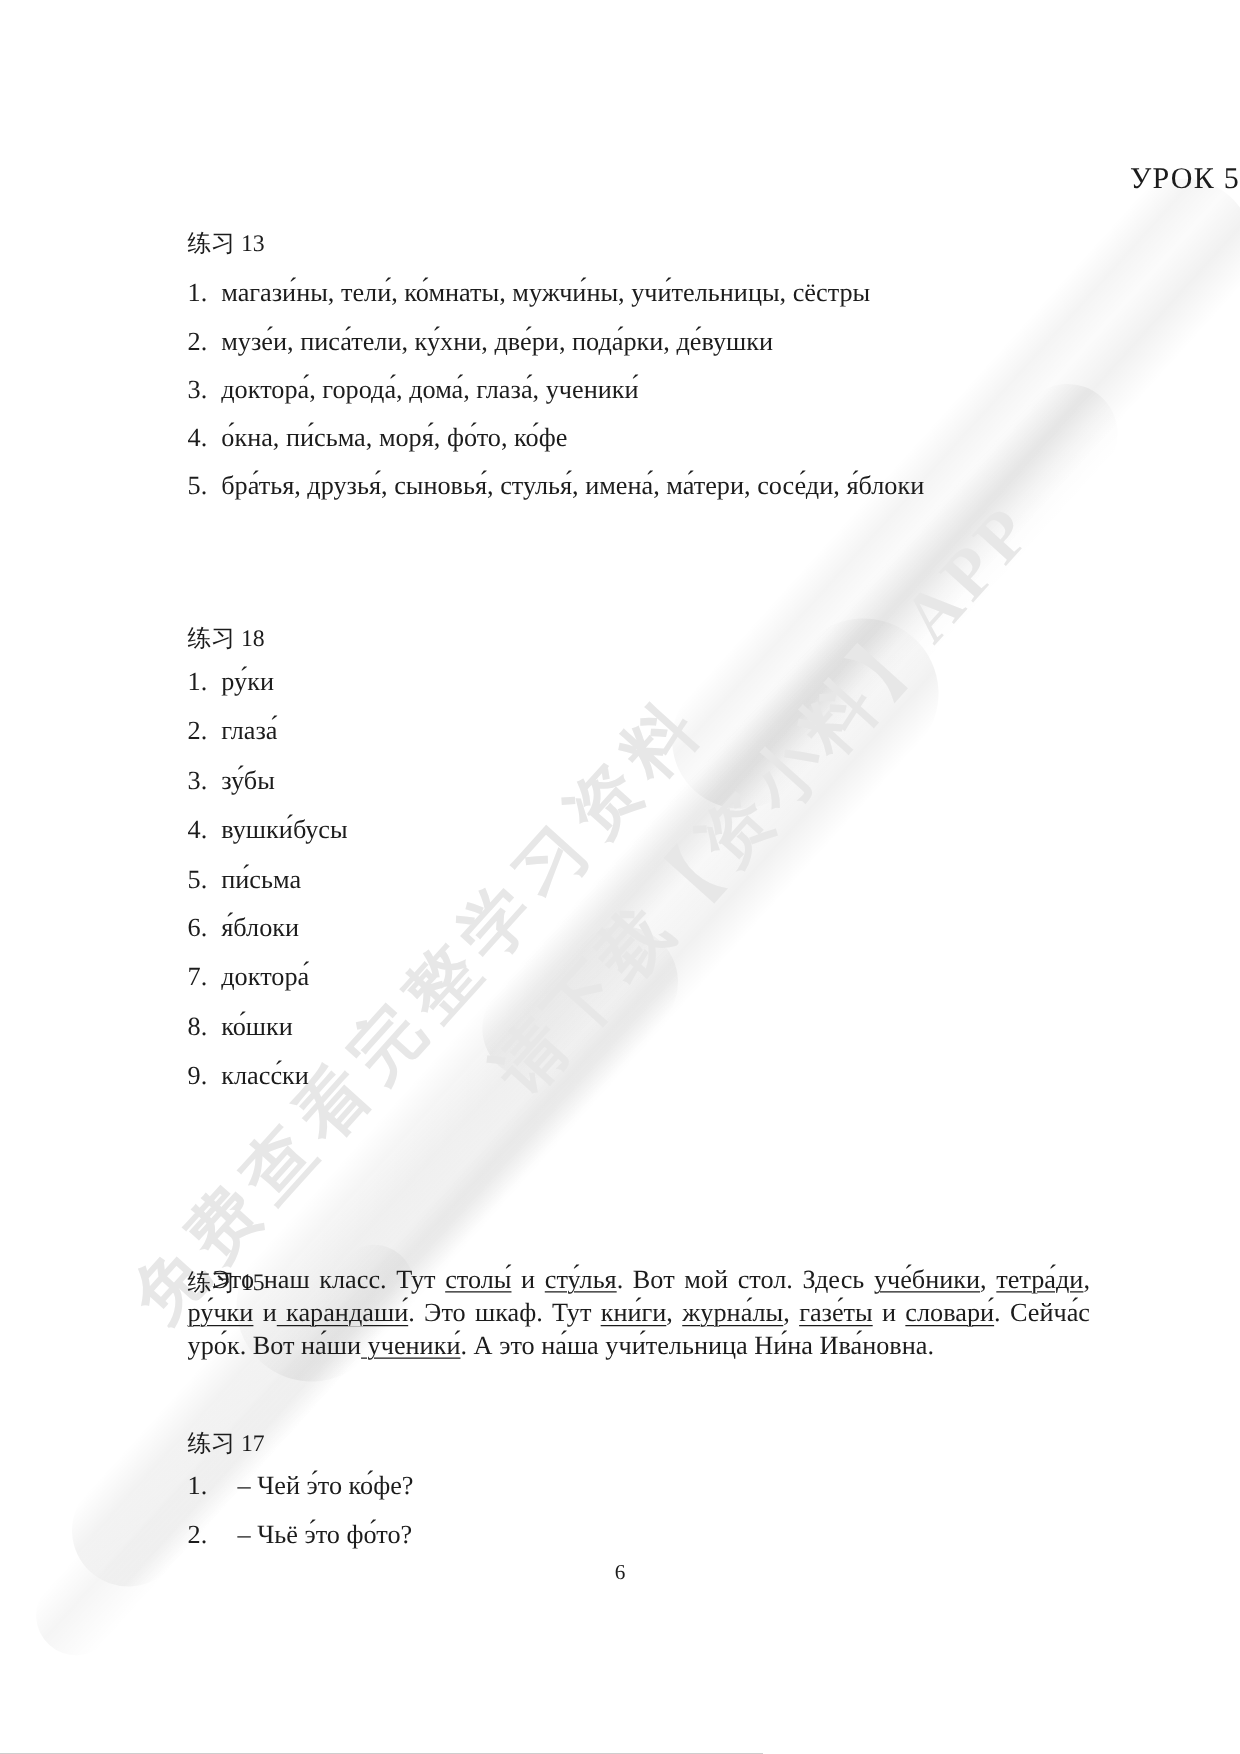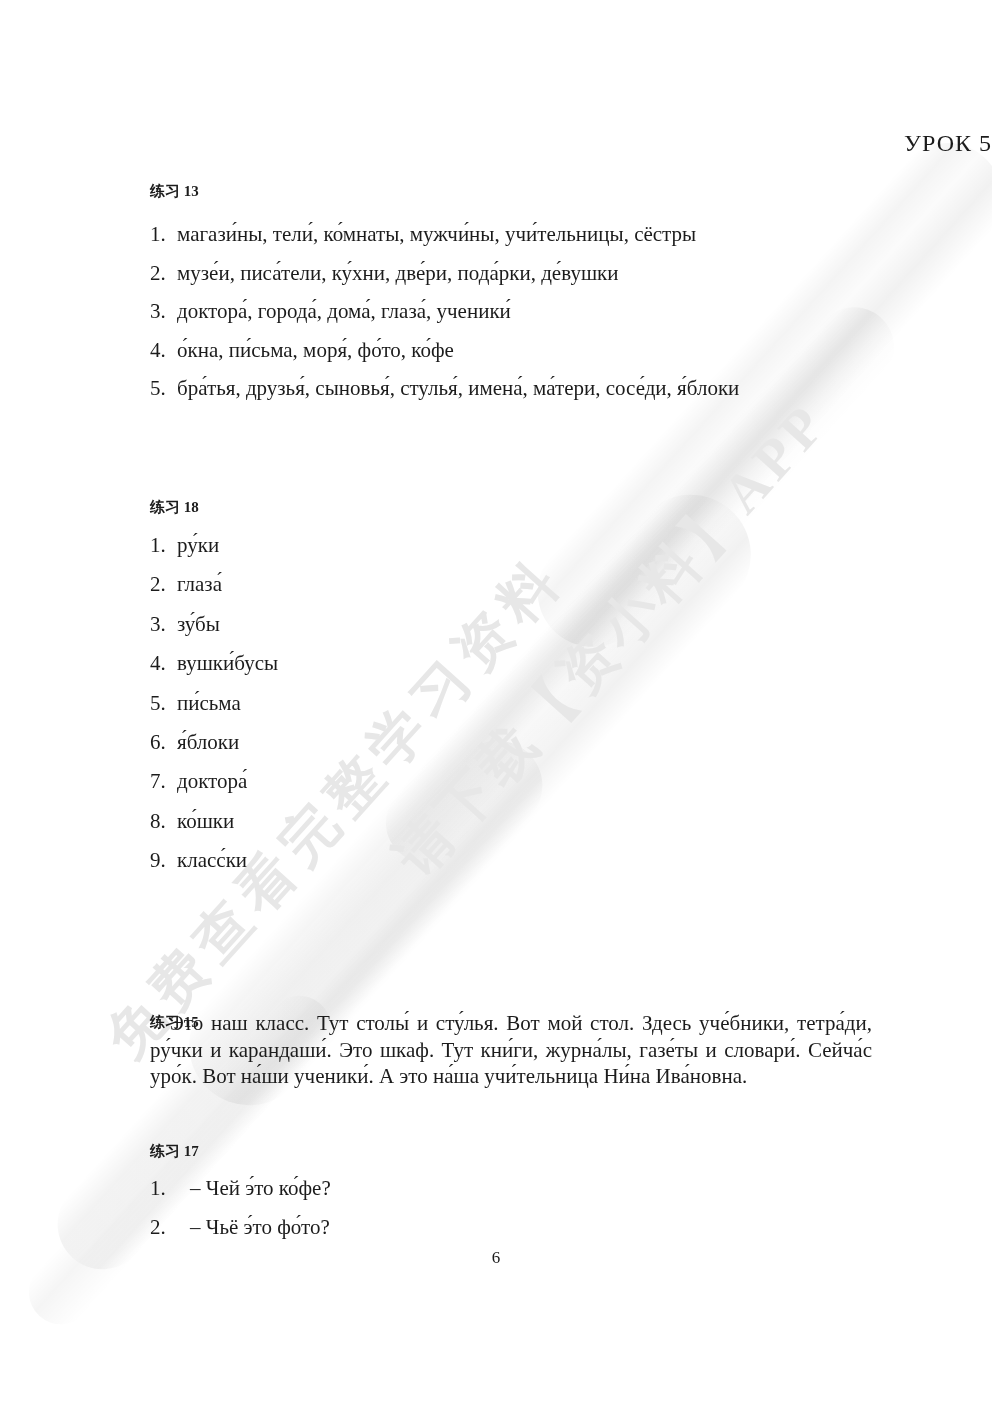--- a/index.html
+++ b/index.html
@@ -38,21 +38,21 @@
   .wm-text.l1{left:335px;top:808px;}
   .wm-text.l2{left:612px;top:640px;letter-spacing:5px;}
   
   .content{position:absolute;inset:0;z-index:1;}
   .title{
     position:absolute;top:130px;left:0;width:100%;
     text-align:right;font-weight:normal;font-size:24px;letter-spacing:1px;
   }
   .sec-h{
     position:absolute;left:150px;
-    font-weight:bold;font-size:15px;
+    font-weight:normal;font-size:19px;
     font-family:"Liberation Serif","DejaVu Serif",serif;
   }
   .h13{top:182px;}
   .h14{top:498px;}
   .h15{top:972px;margin-top:41px;}
   .h17{top:1142px;}
   .list{position:absolute;left:150px;width:730px;font-size:21px;}
   .list13{top:222px;}
   .list13 .row{height:38.6px;}
   .list14{top:533px;}
@@ -61,21 +61,21 @@
   .list17 .row{height:39px;}
   .row{display:flex;align-items:baseline;}
   .row .num{flex:0 0 27px;}
   .list17 .row .num{flex:0 0 40px;}
   .para{
     position:absolute;left:150px;top:1010px;width:722px;
     font-size:21px;line-height:26.6px;
     text-align:justify;text-indent:20px;
     margin:0;
   }
-  .para .u{text-decoration-thickness:1px;text-underline-offset:3px;}
+  .para .u{text-decoration:underline;text-decoration-thickness:1px;text-underline-offset:3px;}
   .page-num{
     position:absolute;top:1248px;left:0;width:100%;
     text-align:center;font-size:17px;
   }
 </style>
 </head>
 <body>
 
 <div class="page">
 

